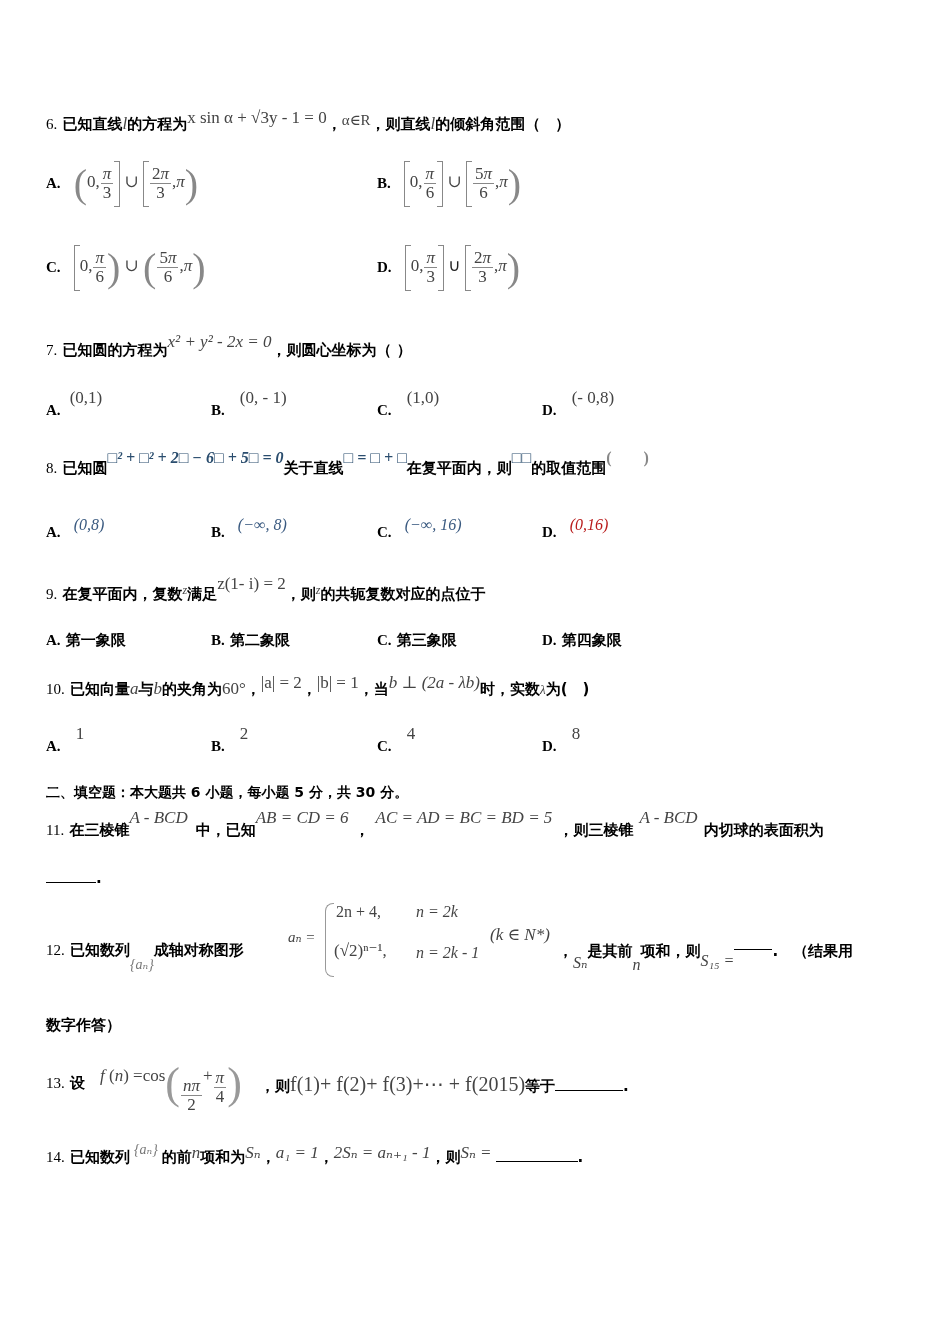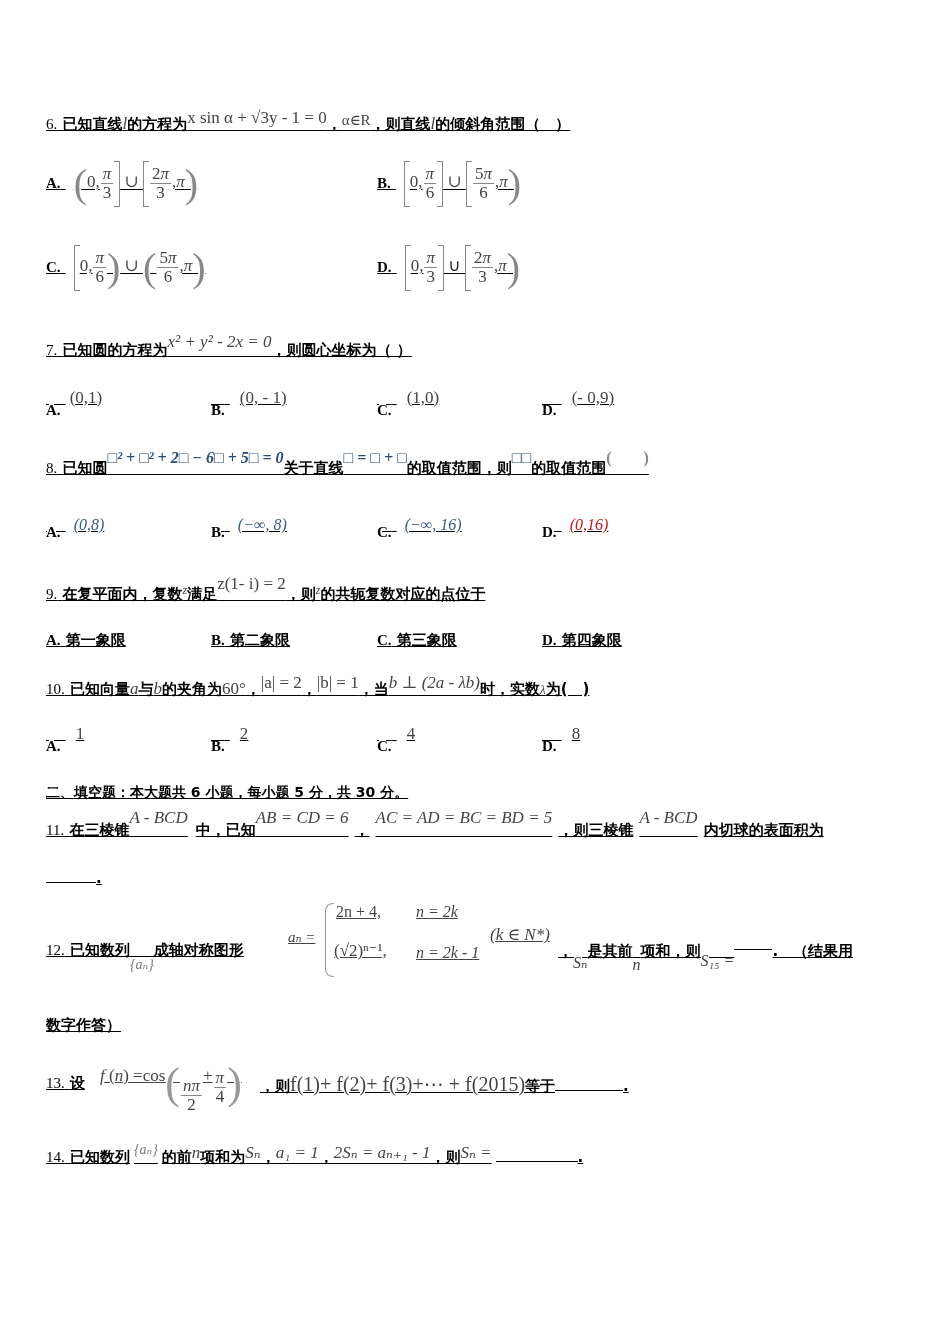--- a/index.html
+++ b/index.html
@@ -1,18 +1,18 @@
 <!DOCTYPE html>
 <html><head>
 <meta charset="utf-8">
 <style>
   html, body { margin:0; padding:0; background:#ffffff; }
   body { width:950px; height:1344px; position:relative; overflow:hidden;
          font-family:"DejaVu Sans","Liberation Sans",sans-serif; color:#000; }
-  .abs { position:absolute; white-space:nowrap;text-decoration:underline; }
+  .abs { position:absolute; white-space:nowrap; }
   .cn { font-size:15px; font-weight:bold; }
   .num { font-family:"Liberation Serif","DejaVu Serif",serif; font-size:15px; font-weight:normal; }
   .m { font-family:"Liberation Serif","DejaVu Serif",serif; font-weight:normal; color:#444; font-size:17px; }
   .mi { font-style:italic; }
   .opt { font-family:"Liberation Serif","DejaVu Serif",serif; font-weight:bold; font-size:15px; }
   .frac { display:inline-flex; flex-direction:column; align-items:center; vertical-align:middle; margin:0 1px; }
   .frac .n { border-bottom:1px solid #888; padding:0 2px; line-height:18px; }
   .frac .d { line-height:18px; }
   .sq { display:inline-block; vertical-align:middle; width:5px; height:44px; border:1px solid #888; }
   .sq.l { border-right:none; }
@@ -94,28 +94,28 @@
   <div class="abs" style="left:211px;top:388px;">
     <span class="opt" style="position:relative;top:12px;">B.</span>
     <span class="m" style="margin-left:10px;">(0, - 1)</span>
   </div>
   <div class="abs" style="left:377px;top:388px;">
     <span class="opt" style="position:relative;top:12px;">C.</span>
     <span class="m" style="margin-left:10px;">(1,0)</span>
   </div>
   <div class="abs" style="left:542px;top:388px;">
     <span class="opt" style="position:relative;top:12px;">D.</span>
-    <span class="m" style="margin-left:10px;">(- 0,9)</span>
+    <span class="m" style="margin-left:10px;">(- 0,8)</span>
   </div>
 </div>
 
 <div>
   <div class="abs cn" style="left:46px;top:458px;">
     <span class="num">8.</span>
-    <span>已知圆</span><span class="q8" style="position:relative;top:-10px;">□² + □² + 2□ − 6□ + 5□ = 0</span><span>关于直线</span><span class="q8" style="position:relative;top:-10px;">□ = □ + □</span><span>的取值范围，则</span><span class="q8" style="position:relative;top:-10px;">□□</span><span>的取值范围</span><span class="q8" style="position:relative;top:-10px;color:#888;font-style:normal;">(　　)</span>
+    <span>已知圆</span><span class="q8" style="position:relative;top:-10px;">□² + □² + 2□ − 6□ + 5□ = 0</span><span>关于直线</span><span class="q8" style="position:relative;top:-10px;">□ = □ + □</span><span>在复平面内，则</span><span class="q8" style="position:relative;top:-10px;">□□</span><span>的取值范围</span><span class="q8" style="position:relative;top:-10px;color:#888;font-style:normal;">(　　)</span>
   </div>
   <div class="abs" style="left:46px;top:515px;">
     <span class="opt" style="position:relative;top:7px;">A.</span>
     <span class="q8" style="margin-left:8px;color:#3a5a80;">(0,8)</span>
   </div>
   <div class="abs" style="left:211px;top:515px;">
     <span class="opt" style="position:relative;top:7px;">B.</span>
     <span class="q8" style="margin-left:8px;color:#3a5a80;">(−∞, 8)</span>
   </div>
   <div class="abs" style="left:377px;top:515px;">

